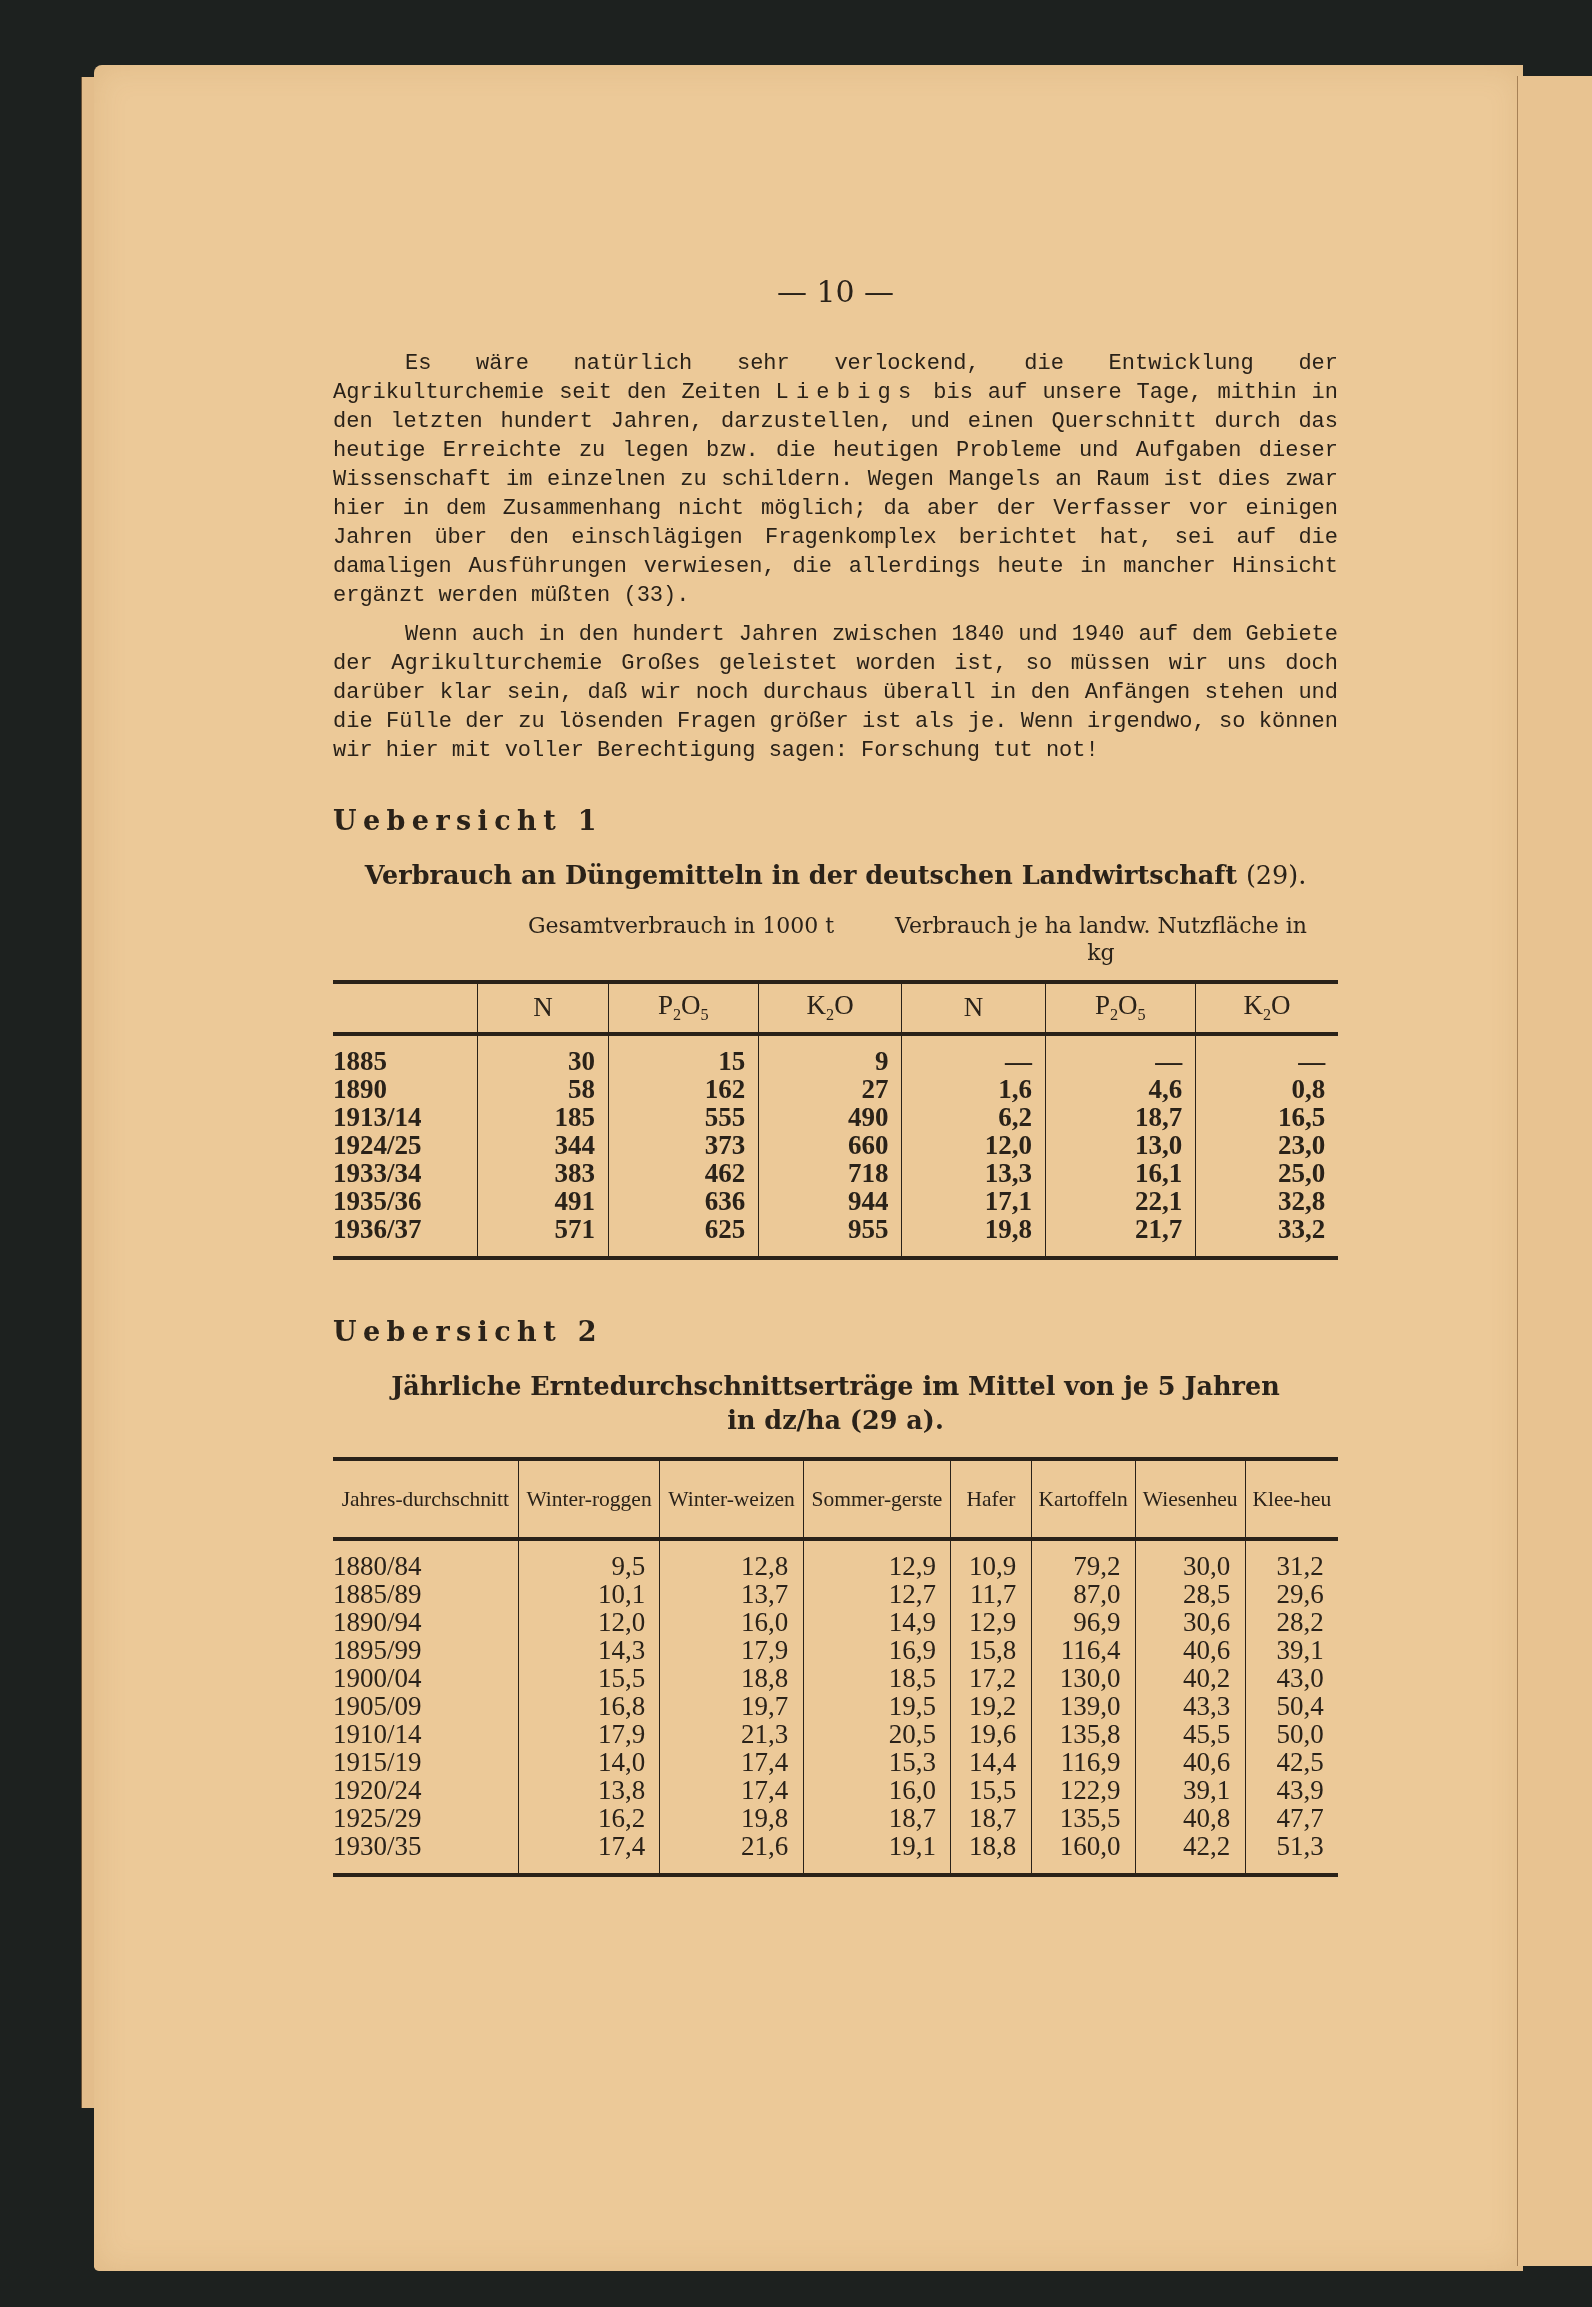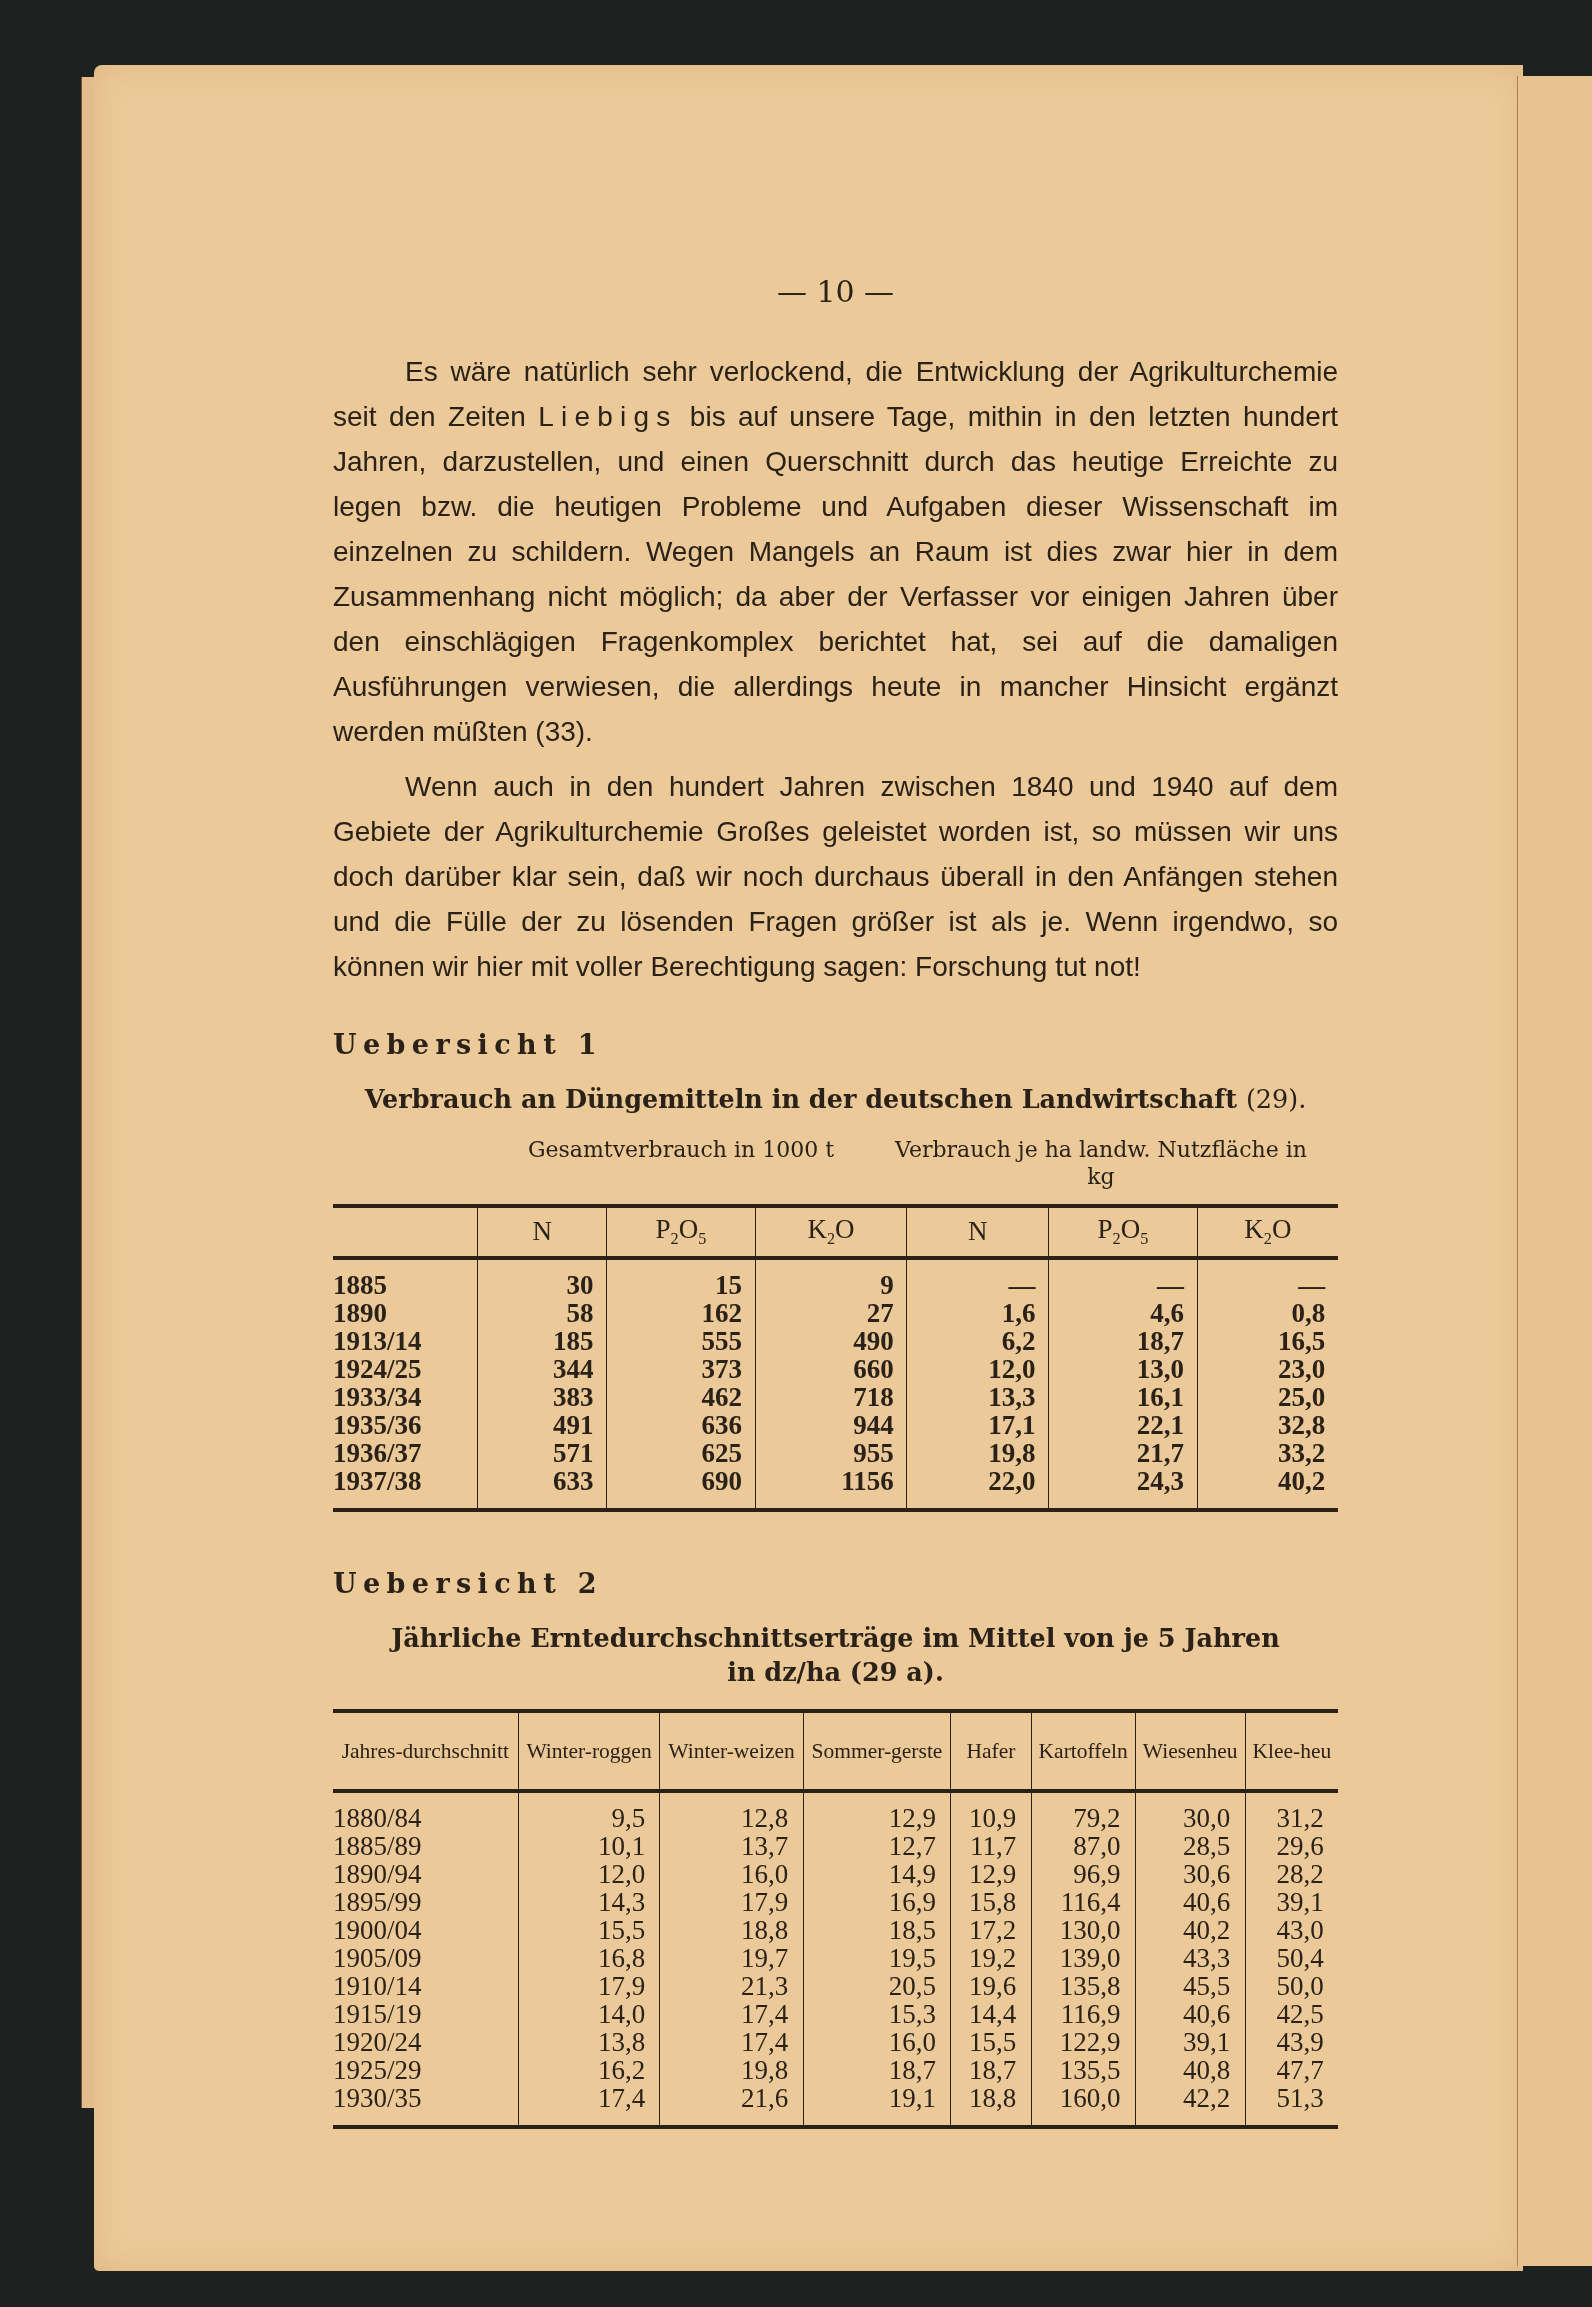--- a/index.html
+++ b/index.html
@@ -29,22 +29,22 @@
     border-left: 1.6px solid #a68156;
   }
   .content {
     position: absolute; left: 333px; top: 274px; width: 1005px;
   }
   .page-number {
     text-align: center; font-size: 30px; margin-bottom: 40px;
     font-family: "DejaVu Serif", serif;
   }
   .para {
-    font-family: Liberation Sans, sans-serif;
-    font-size: 28px; line-height: 45px; text-align: justify;
+    font-family: Liberation Mono, monospace;
+    font-size: 22px; line-height: 29px; text-align: justify;
     text-indent: 72px; margin: 0 0 9.6px 0;
   }
   .spaced { letter-spacing: 7.2px; }
   .table-heading {
     text-align: left; font-weight: bold; letter-spacing: 6.4px;
     font-size: 27px; margin-top: 40px;
   }
   .table-title {
     text-align: center; font-weight: bold; font-size: 25.5px; margin-top: 24px;
   }
@@ -168,29 +168,20 @@
         </tr>
         <tr>
           <td class="year">1936/37</td>
           <td class="vline">571</td>
           <td class="vline">625</td>
           <td class="vline">955</td>
           <td class="vline">19,8</td>
           <td class="vline">21,7</td>
           <td class="vline">33,2</td>
         </tr>
-        <tr>
-          <td class="year">1937/38</td>
-          <td class="vline">633</td>
-          <td class="vline">690</td>
-          <td class="vline">1156</td>
-          <td class="vline">22,0</td>
-          <td class="vline">24,3</td>
-          <td class="vline">40,2</td>
-        </tr>
       </tbody>
   </table>
 
   <div class="table-heading" style="margin-top:56px">Uebersicht 2</div>
   <div class="table-title">Jährliche Erntedurchschnittserträge im Mittel von je 5 Jahren</div>
   <div class="table-title" style="margin-top:4.8px">in dz/ha (29 a).</div>
 
   <table class="t2">
     <thead>
       <tr id="t2head">

